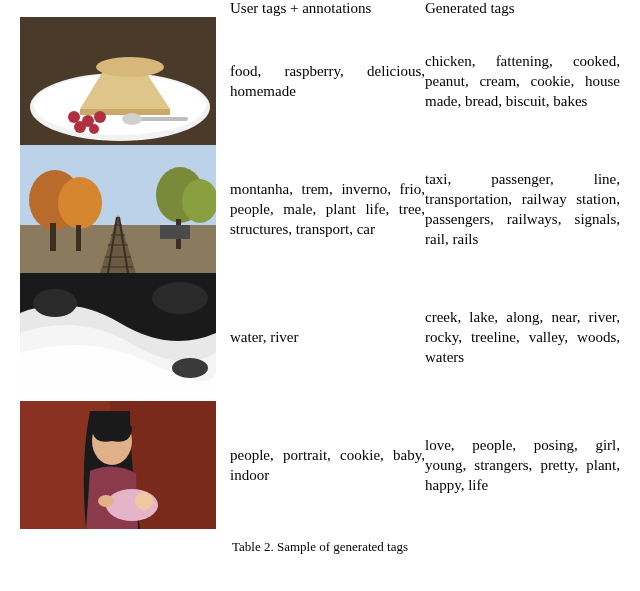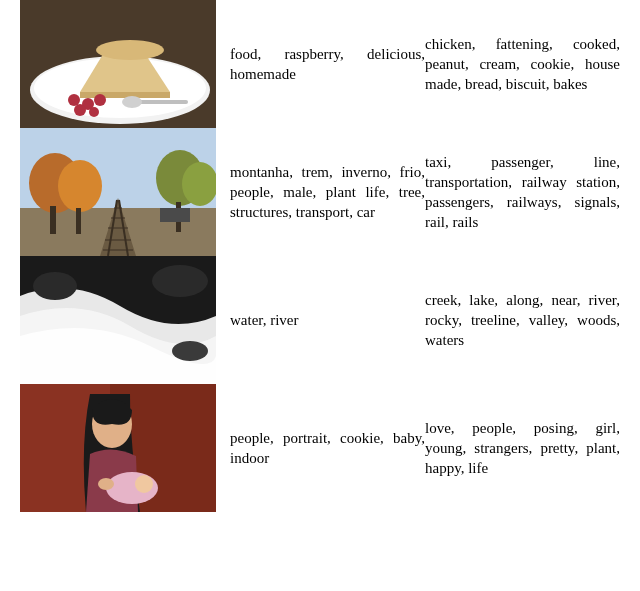--- a/index.html
+++ b/index.html
@@ -78,20 +78,25 @@
 <body>
 <div class="wrap">
 
 <table class="ttbl">
   <colgroup>
     <col class="col-img">
         <col class="col-a">
         <col class="col-b">
   </colgroup>
   <tbody>
+        <tr class="hdr">
+    <td></td>
+    <td class="vsep">User tags + annotations</td>
+    <td class="vsep">Generated tags</td>
+  </tr>
 
   <tr>
     <td class="img-cell">
       <svg class="thumb" viewBox="0 0 196 128">
         <rect width="196" height="128" fill="#4a3a2a"></rect>
         <ellipse cx="100" cy="90" rx="90" ry="34" fill="#f2f2f2"></ellipse>
         <ellipse cx="100" cy="88" rx="86" ry="30" fill="#ffffff"></ellipse>
         <polygon points="60,92 150,92 120,46 88,46" fill="#e0c58a"></polygon>
         <polygon points="60,92 150,92 150,98 60,98" fill="#c9a868"></polygon>
         <ellipse cx="110" cy="50" rx="34" ry="10" fill="#d8b878"></ellipse>
@@ -168,14 +173,15 @@
         <circle cx="124" cy="100" r="9" fill="#f0c8a0"></circle>
         <ellipse cx="86" cy="100" rx="8" ry="6" fill="#e0b088"></ellipse>
       </svg>
     </td>
     <td class="cell vsep">people, portrait, cookie, baby, indoor</td>
     <td class="cell vsep">love, people, posing, girl, young, strangers, pretty, plant, happy, life</td>
   </tr>
 </tbody>
     </table>
 
+<div class="caption">Table 2. Sample of generated tags</div>
 
 </div>
 
 </body></html>

